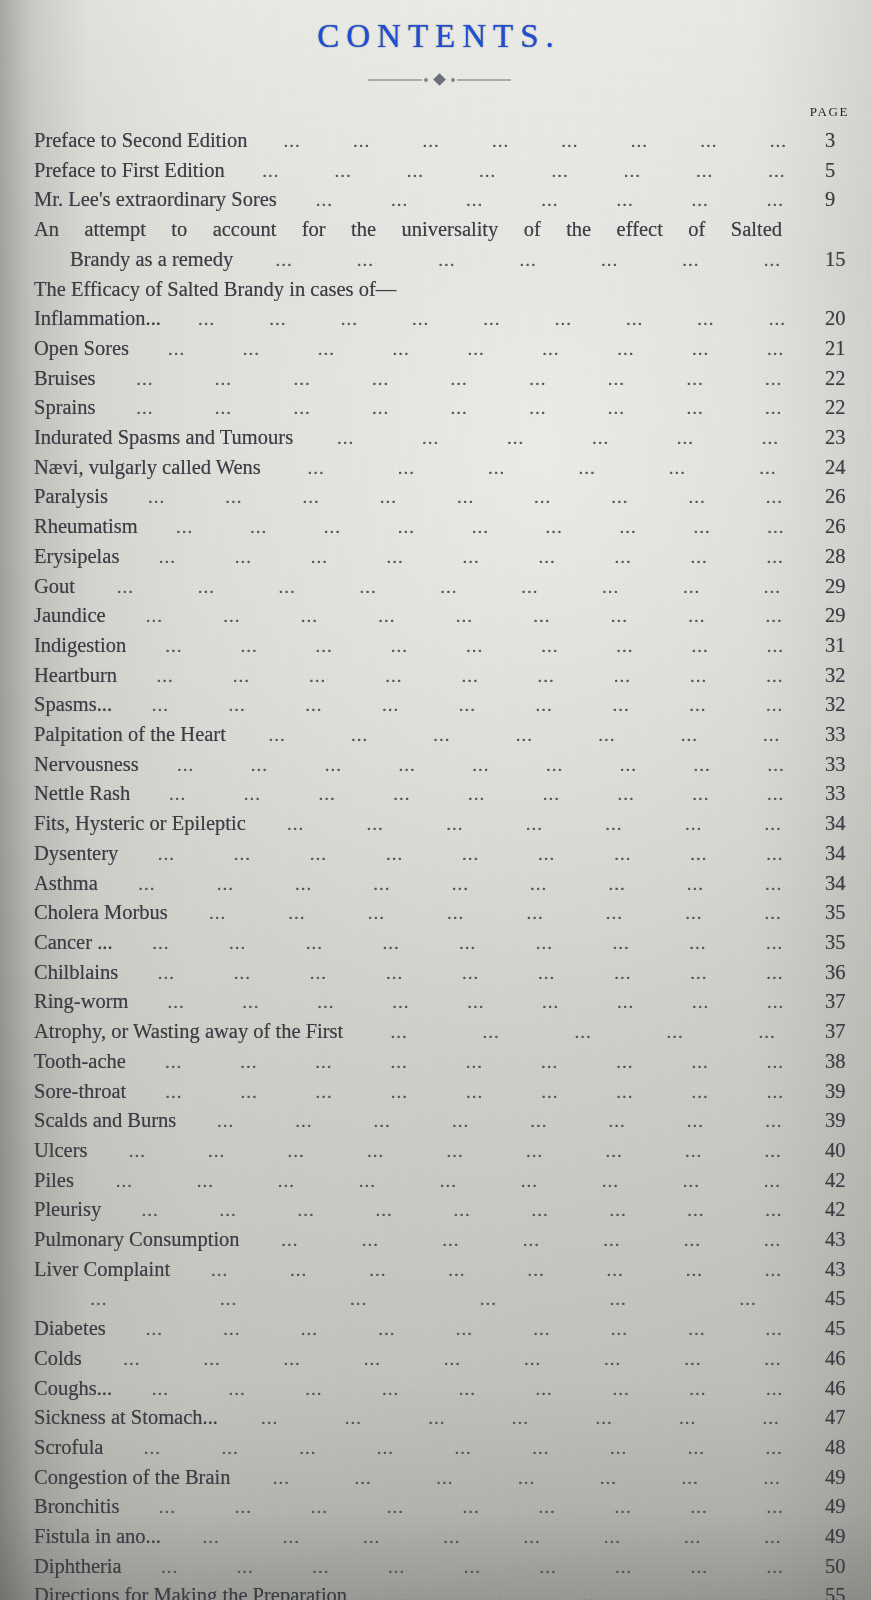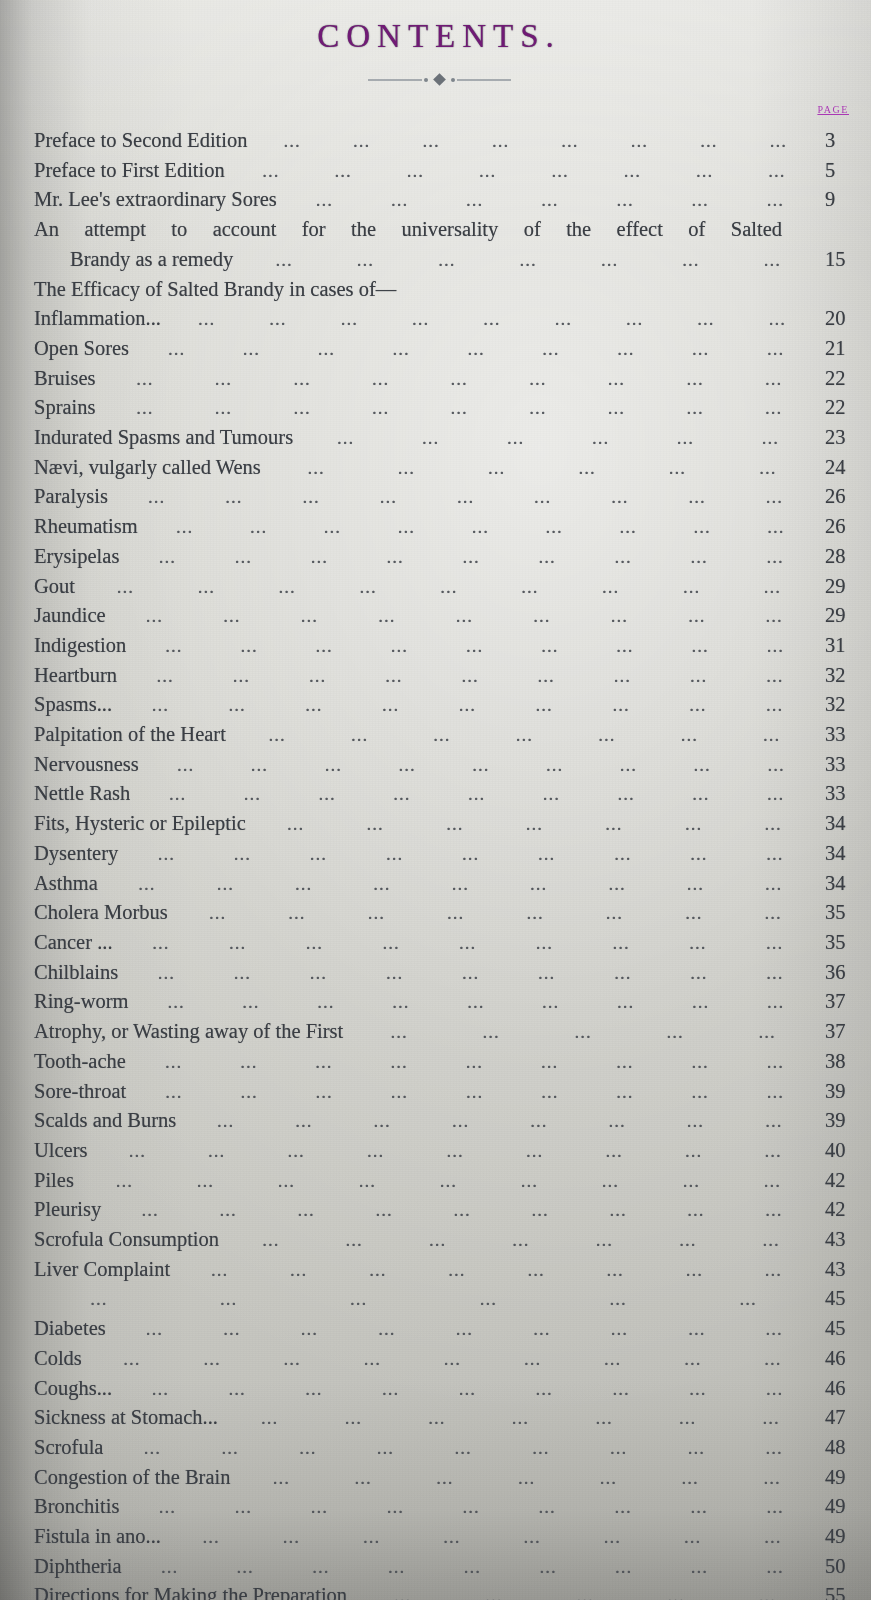--- a/index.html
+++ b/index.html
@@ -45,21 +45,21 @@
   }
 
   
   .title {
     text-align: center;
     font-size: 33px;
     letter-spacing: 7px;
     margin: 18px 0 0 0;
     padding-left: 7px;
     font-weight: 400;
-    color: #701a75;
+    color: #1d4ed8;
     text-shadow: 0 0 1.2px rgba(60,64,70,0.75), 0.5px 0.4px 1px rgba(90,94,100,0.35);
   }
   .ornament-wrap {
     display: flex;
     justify-content: center;
     align-items: center;
     margin-top: 20px;
     margin-left: 8px;
   }
   .orn-rule {
@@ -87,26 +87,25 @@
   
   .page-head-row {
     position: relative;
     height: 20px;
     margin-top: 20px;
   }
   .page-head {
     position: absolute;
     right: 22px;
     top: 0;
-    font-size: 10px;
+    font-size: 13px;
     letter-spacing: 1.6px;
-    color: #a21caf;
+    color: #000000;
     text-transform: uppercase;
     opacity: 0.85;
-    text-decoration: underline;
   }
 
   
   .toc {
     margin: 2px 0 0 0;
     padding: 0 0 0 34px;
   }
   .toc-row {
     display: flex;
     align-items: center;
@@ -684,21 +683,21 @@
             <span>...</span>
             <span>...</span>
             <span>...</span>
             <span>...</span>
             <span>...</span>
             <span>...</span>
           </span>
           <span class="pageno">42</span>
         </div>
         <div class="toc-row">
-          <span class="label">Scrofula Consumption</span>
+          <span class="label">Pulmonary Consumption</span>
           <span class="leaders">
             <span>...</span>
             <span>...</span>
             <span>...</span>
             <span>...</span>
             <span>...</span>
             <span>...</span>
             <span>...</span>
           </span>
           <span class="pageno">43</span>

